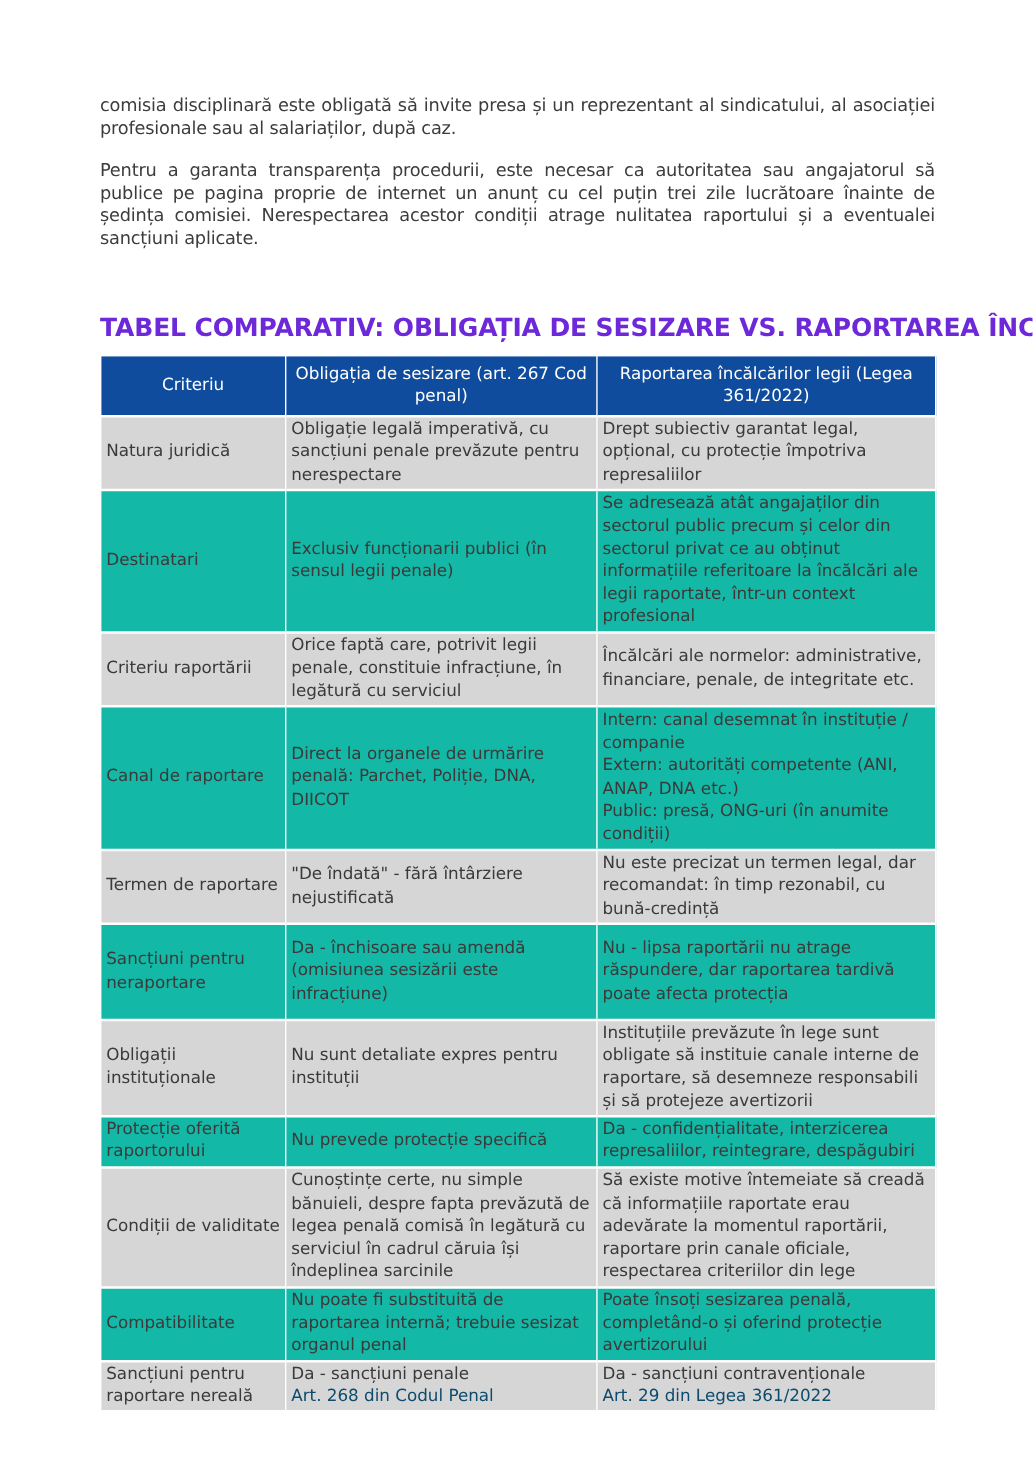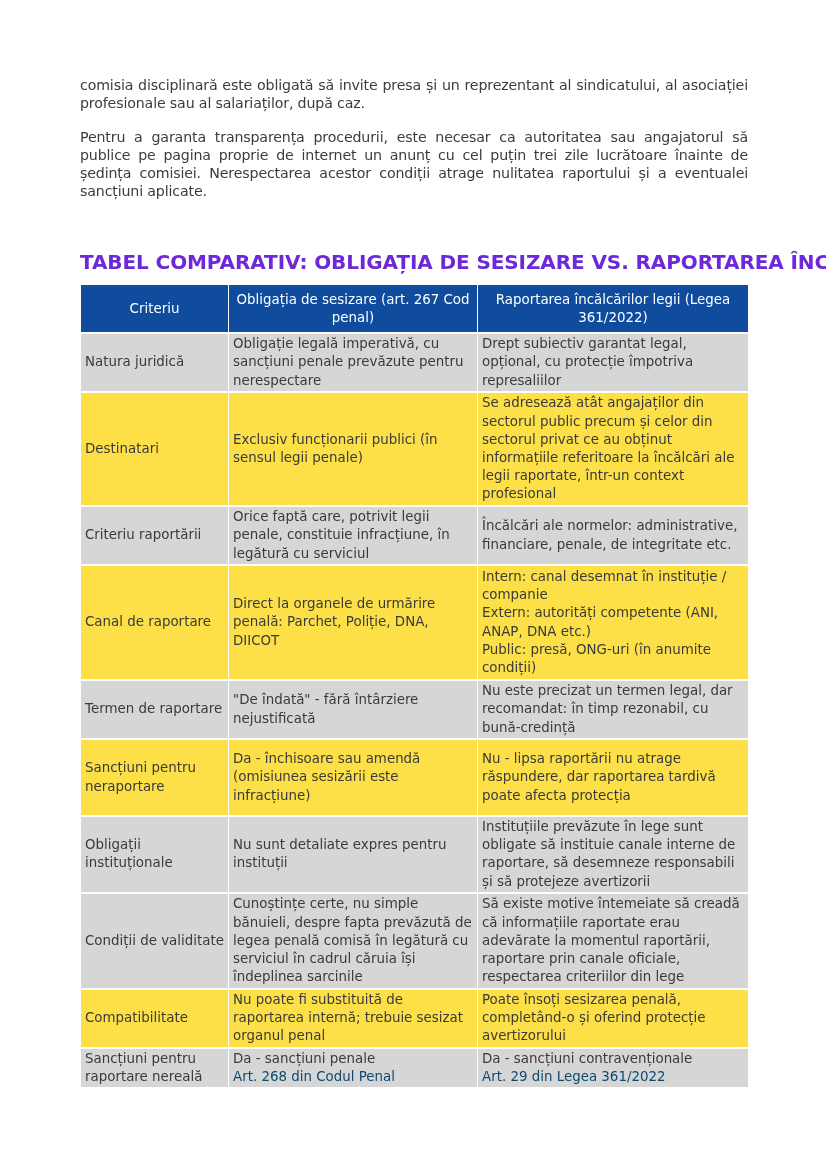--- a/index.html
+++ b/index.html
@@ -13,21 +13,21 @@
            color:#6d28d9; letter-spacing:-0.1px; margin:0; white-space:nowrap; }
   table { position:absolute; left:80px; top:284px; width:668px; border-collapse:collapse;
           table-layout:fixed; font-size:13.4px; line-height:18.2px; }
   col.c1 { width:148px; } col.c2 { width:249px; } col.c3 { width:271px; }
   th { background:#0f4c9e; color:#ffffff; font-weight:normal; text-align:center;
        vertical-align:middle; padding:3px 4px; border:1px solid #ffffff; height:41px;
        line-height:18px; }
   td { padding:1px 4px 1px 4px; vertical-align:middle; border-left:1px solid #ffffff;
        border-right:1px solid #ffffff; border-top:2px solid #ffffff; color:#3a3a3a; }
   tr.dark td { background:#d6d6d6; }
-  tr.light td { background:#fde047; }
+  tr.light td { background:#14b8a6; }
   td .line { display:block; }
   td .link { color:#0c4a6e; display:block; }
 </style>
 </head>
 <body>
 
 <p class="para" id="p1">comisia disciplinară este obligată să invite presa și un reprezentant al sindicatului, al asociației profesionale sau al salariaților, după caz.</p>
 <p class="para" id="p2">Pentru a garanta transparența procedurii, este necesar ca autoritatea sau angajatorul să publice pe pagina proprie de internet un anunț cu cel puțin trei zile lucrătoare înainte de ședința comisiei. Nerespectarea acestor condiții atrage nulitatea raportului și a eventualei sancțiuni aplicate.</p>
 
 <h2 class="title">TABEL COMPARATIV: OBLIGAȚIA DE SESIZARE VS. RAPORTAREA ÎNCĂLCĂRILOR LEGII</h2>
@@ -84,20 +84,25 @@
     <tr class="light" style="height:77px">
       <td>Sancțiuni pentru neraportare</td>
       <td>Da - închisoare sau amendă (omisiunea sesizării este infracțiune)</td>
       <td>Nu - lipsa raportării nu atrage răspundere, dar raportarea tardivă poate afecta protecția</td>
     </tr>
     <tr class="dark" style="height:76px">
       <td>Obligații instituționale</td>
       <td>Nu sunt detaliate expres pentru instituții</td>
       <td>Instituțiile prevăzute în lege sunt obligate să instituie canale interne de raportare, să desemneze responsabili și să protejeze avertizorii</td>
     </tr>
+    <tr class="light" style="height:41px">
+      <td>Protecție oferită raportorului</td>
+      <td>Nu prevede protecție specifică</td>
+      <td>Da - confidențialitate, interzicerea represaliilor, reintegrare, despăgubiri</td>
+    </tr>
     <tr class="dark" style="height:96px">
       <td>Condiții de validitate</td>
       <td>Cunoștințe certe, nu simple bănuieli, despre fapta prevăzută de legea penală comisă în legătură cu serviciul în cadrul căruia își îndeplinea sarcinile</td>
       <td>Să existe motive întemeiate să creadă că informațiile raportate erau adevărate la momentul raportării, raportare prin canale oficiale, respectarea criteriilor din lege</td>
     </tr>
     <tr class="light" style="height:59px">
       <td>Compatibilitate</td>
       <td>Nu poate fi substituită de raportarea internă; trebuie sesizat organul penal</td>
       <td>Poate însoți sesizarea penală, completând-o și oferind protecție avertizorului</td>
     </tr>

